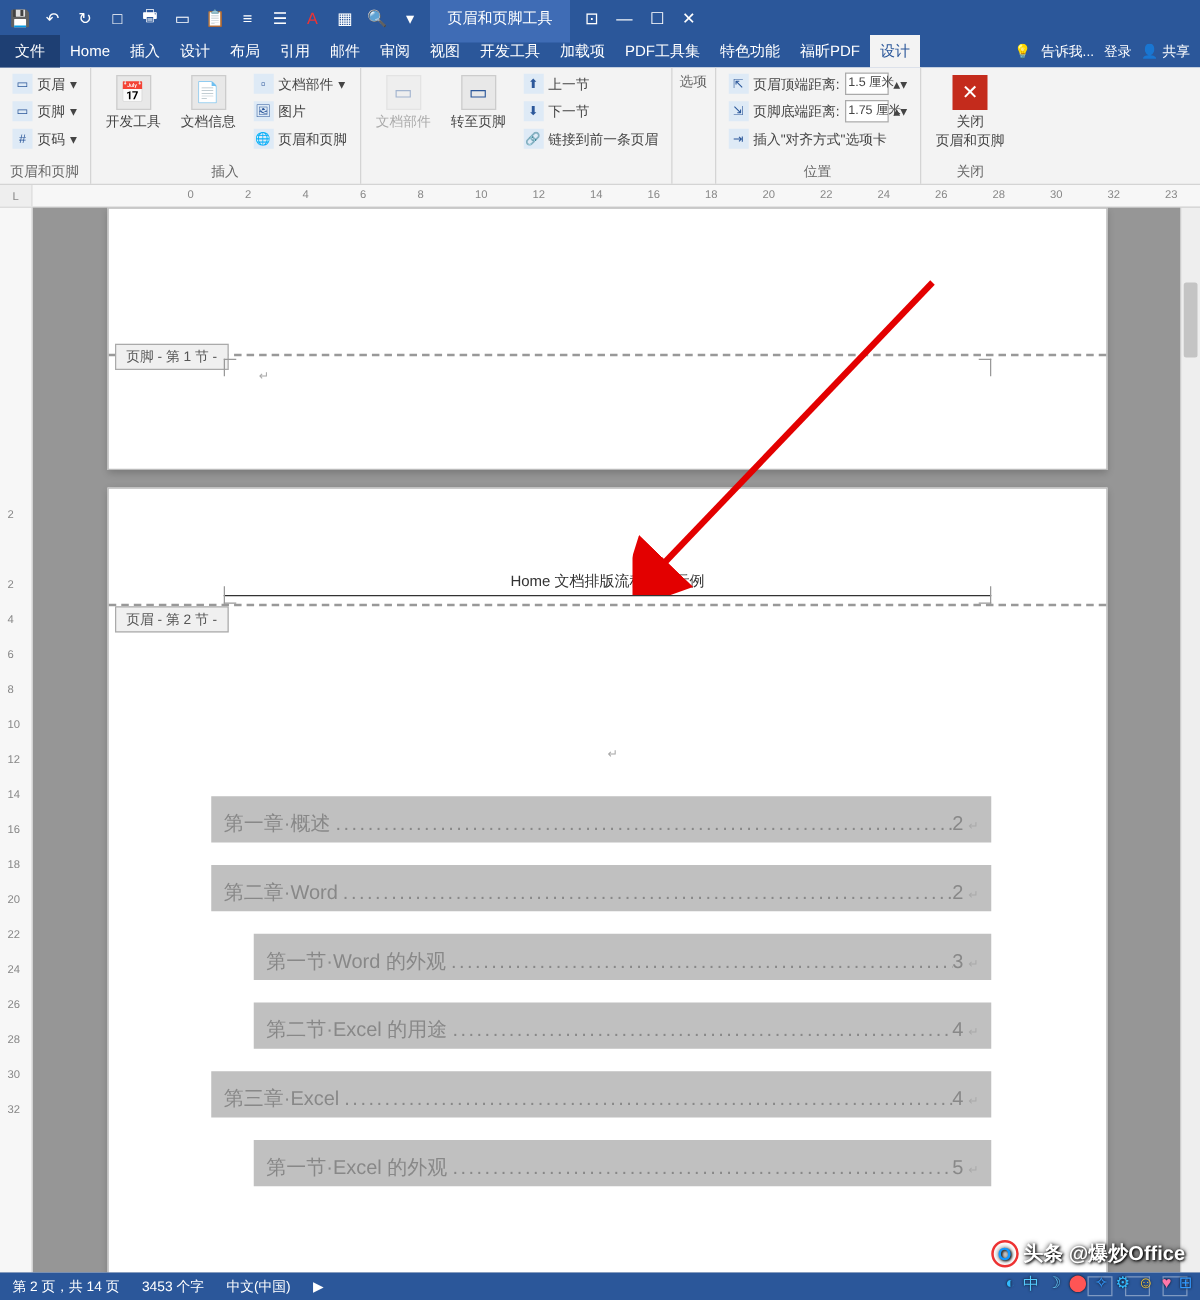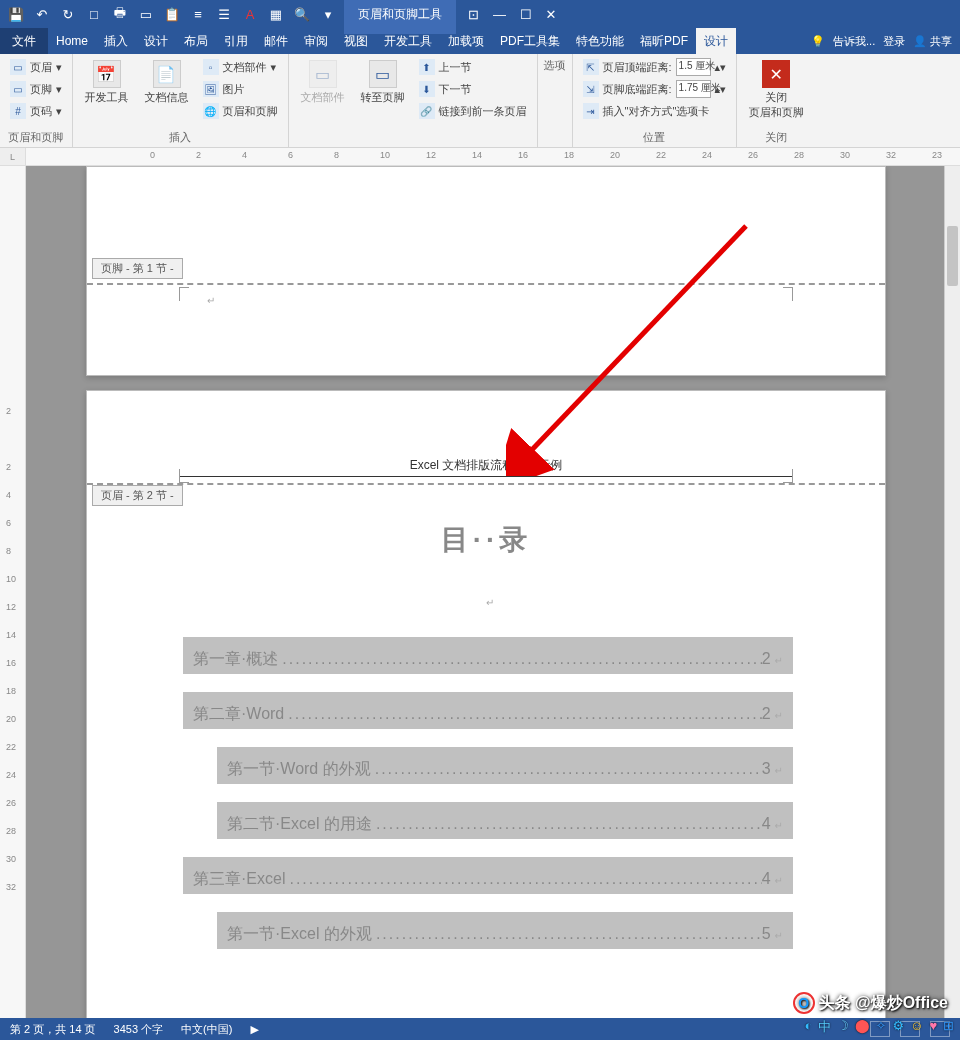--- a/index.html
+++ b/index.html
@@ -57,21 +57,21 @@
 .page2 { top: 224px; left: 60px; height: 720px; }
 
 .hf-dash { position: absolute; left: 0; right: 0; border-top: 2px dashed #999; }
 .hf-tag { position: absolute; background: #f0f0f0; border: 1px solid #aaa; padding: 2px 8px; font-size: 11px; color: #555; }
 .margin-bracket { position: absolute; border-left: 1px solid #999; border-top: 1px solid #999; width: 10px; height: 14px; }
 .margin-bracket.tr { border-left: none; border-right: 1px solid #999; }
 
 .header-text { position: absolute; top: 66px; left: 92px; right: 92px; text-align: center; font-size: 12px; color: #333; border-bottom: 1px solid #333; padding-bottom: 2px; }
 
 .toc-title { position: absolute; top: 130px; left: 0; right: 0; text-align: center; font-size: 28px; font-weight: bold; color: #888; letter-spacing: 4px; }
-.toc-area { position: absolute; top: 246px; left: 96px; right: 92px; }
+.toc-area { position: absolute; top: 246px; left: 82px; right: 92px; }
 .toc-row { background: #c0c0c0; color: #888; font-size: 16px; padding: 12px 10px 4px; margin-bottom: 18px; display: flex; align-items: baseline; }
 .toc-row.sub { margin-left: 34px; }
 .toc-label { white-space: nowrap; }
 .toc-dots { flex: 1; overflow: hidden; letter-spacing: 2px; padding: 0 4px; }
 .toc-pg { }
 .para-mark { font-size: 10px; color: #aaa; margin-left: 4px; }
 
 
 .arrow { position: absolute; pointer-events: none; z-index: 50; }
 
@@ -272,34 +272,33 @@
     <span class="vmark" style="top:604px">24</span>
     <span class="vmark" style="top:632px">26</span>
     <span class="vmark" style="top:660px">28</span>
     <span class="vmark" style="top:688px">30</span>
     <span class="vmark" style="top:716px">32</span>
   </div>
   <div class="docscroll">
 
     <div class="page page1">
       <div class="hf-dash" style="top:116px"></div>
-      <div class="hf-tag" style="top:91px;left:5px">页脚 - 第 1 节 -</div>
+      <div class="hf-tag" style="top:108px;left:5px">页脚 - 第 1 节 -</div>
       <div class="margin-bracket" style="top:120px;left:92px"></div>
       <div class="margin-bracket tr" style="top:120px;right:92px"></div>
       <span style="position:absolute;top:128px;left:120px;font-size:10px;color:#aaa">↵</span>
     </div>
 
     <div class="page page2">
-      <div class="header-text">Excel 文档排版流程实战示例</div>
+      <div class="header-text">Home 文档排版流程实战示例</div>
       <div class="hf-dash" style="top:92px"></div>
       <div class="hf-tag" style="top:94px;left:5px">页眉 - 第 2 节 -</div>
       <div class="margin-bracket" style="top:78px;left:92px;border-top:none;border-bottom:1px solid #999"></div>
       <div class="margin-bracket tr" style="top:78px;right:92px;border-top:none;border-bottom:1px solid #999"></div>
 
-      <div class="toc-title">目··录</div>
       <span style="position:absolute;top:206px;left:50%;font-size:10px;color:#aaa">↵</span>
 
       <div class="toc-area" id="toc-area">
           <div class="toc-row">
             <span class="toc-label">第一章·概述 </span>
             <span class="toc-dots">........................................................................................................................</span>
             <span class="toc-pg">2</span>
             <span class="para-mark">↵</span>
           </div>
           <div class="toc-row">

